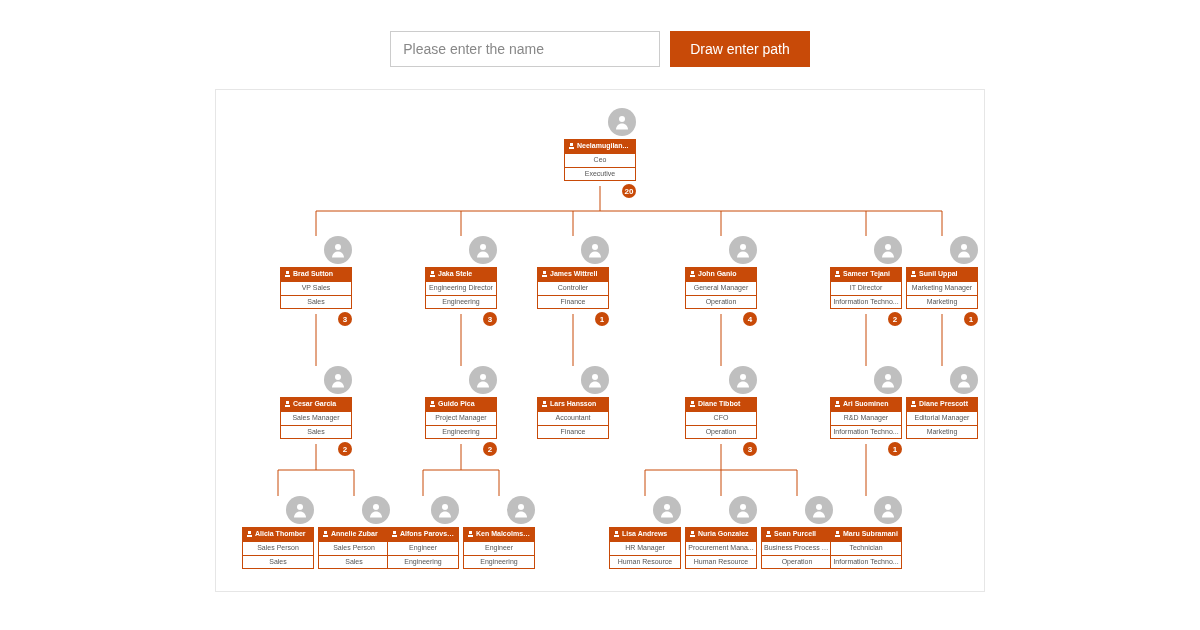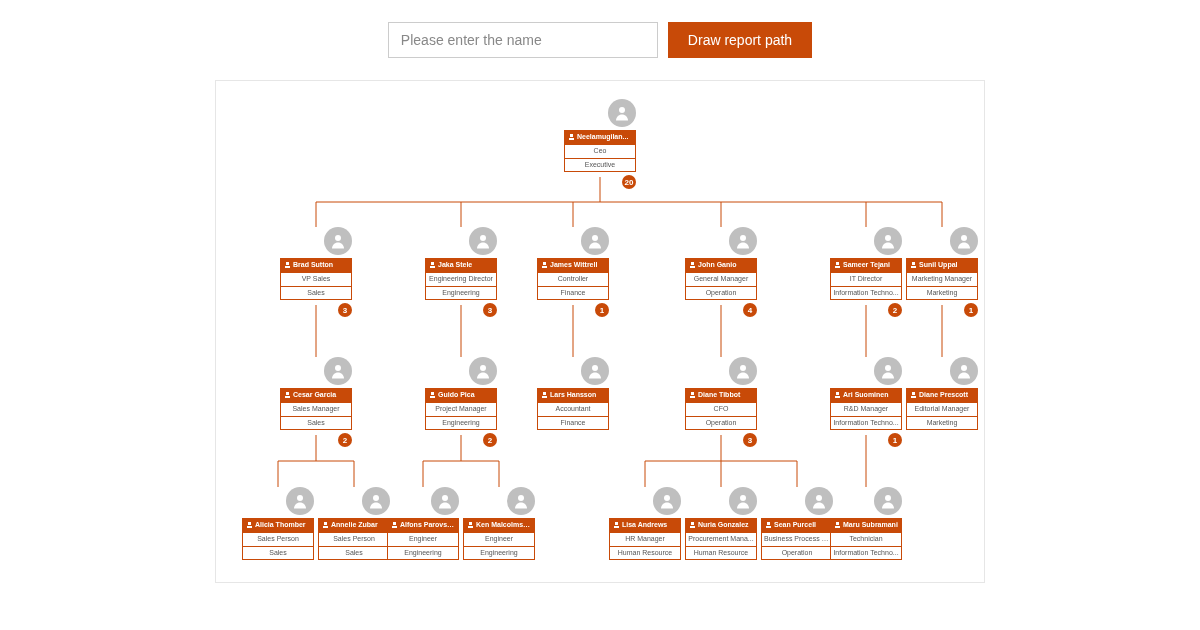--- a/index.html
+++ b/index.html
@@ -10,21 +10,21 @@
   }
   *{box-sizing:border-box;}
   body{
     margin:0;
     font-family:"Segoe UI",Arial,sans-serif;
     color:var(--text);
     background:#fff;
   }
   .wrap{
     width:1180px;
-    margin:4px auto;
+    margin:13px auto;
     padding:18px 0 30px;
   }
   .toolbar{
     display:flex;
     justify-content:center;
     align-items:center;
     gap:10px;
     margin-bottom:22px;
   }
   .name-input{
@@ -143,21 +143,21 @@
     justify-content:center;
     margin-top:3px;
   }
 </style>
 </head>
 <body>
 
 <div class="wrap">
   <div class="toolbar">
     <input class="name-input" type="text" placeholder="Please enter the name" style="">
-    <button class="btn-primary">Draw report path</button>
+    <button class="btn-primary">Draw enter path</button>
   </div>
 
   <div class="chart-frame">
     <div class="chart-inner" id="chart-inner" style="width: 748px; height: 459px;">
       <svg class="lines" id="chart-lines" viewBox="0 0 748 459">
           <line x1="374" y1="78" x2="374" y2="103"></line>
           <line x1="90" y1="103" x2="716" y2="103"></line>
           <line x1="90" y1="103" x2="90" y2="128"></line>
           <line x1="235" y1="103" x2="235" y2="128"></line>
           <line x1="347" y1="103" x2="347" y2="128"></line>

